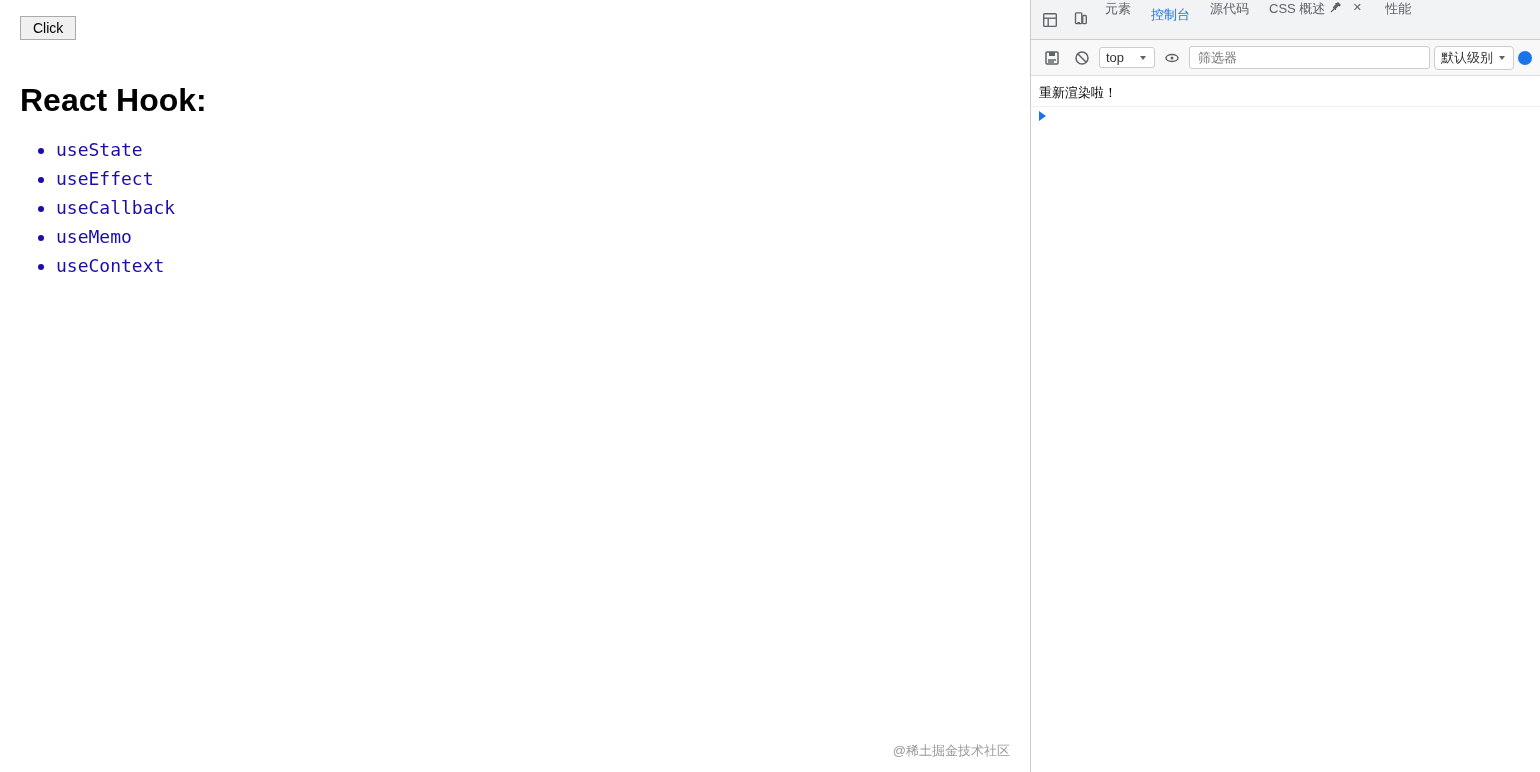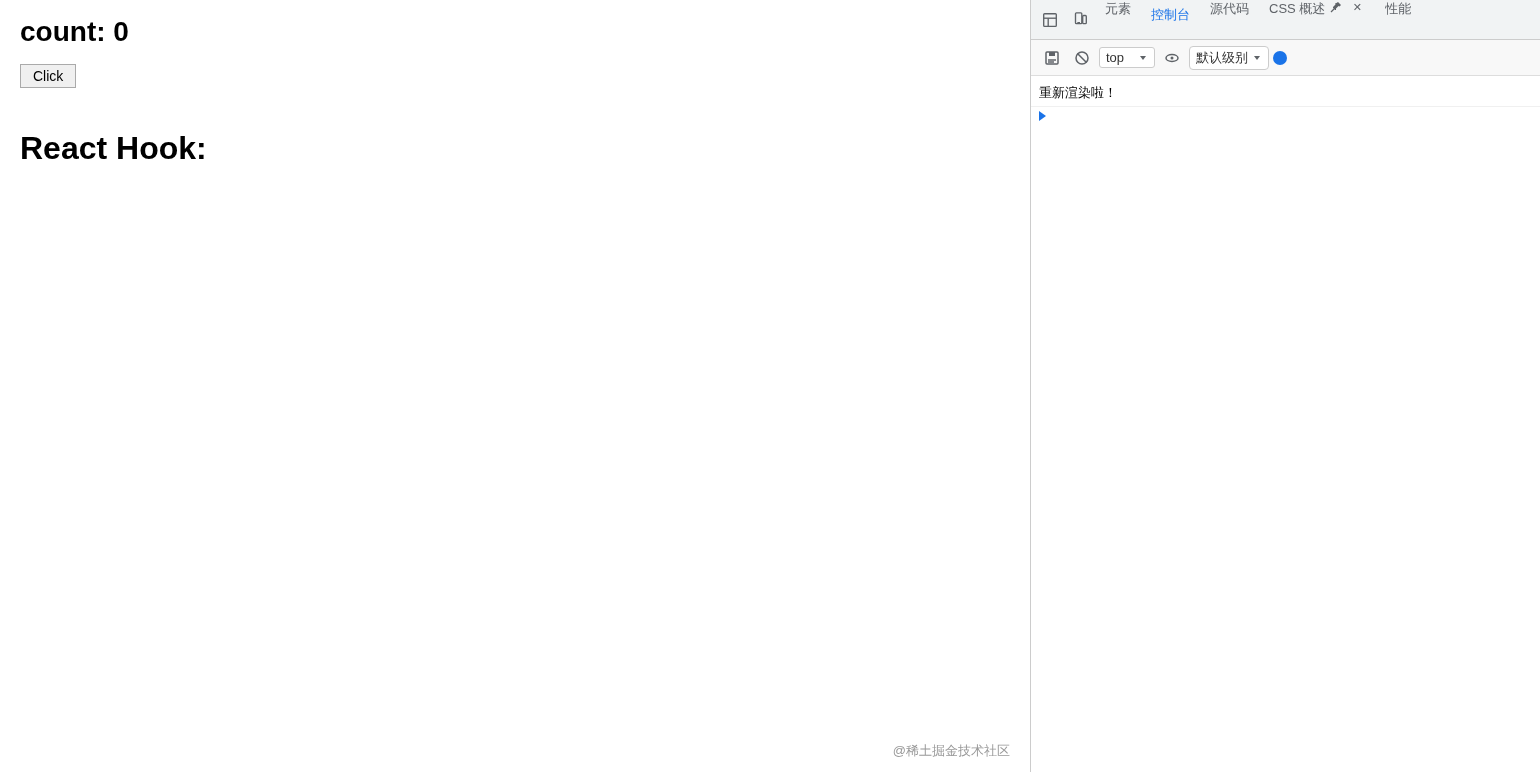--- a/index.html
+++ b/index.html
@@ -254,23 +254,29 @@
     
     .icon-svg {
       width: 18px;
       height: 18px;
     }
   </style>
 </head>
 <body>
 
 <div class="page-content">
-  <div class="count-display">count: 0</div>
   <button class="click-button">Click</button>
   <h1 class="react-hook-title">React Hook:</h1>
+  <ul class="hook-list">
+    <li>useState</li>
+    <li>useEffect</li>
+    <li>useCallback</li>
+    <li>useMemo</li>
+    <li>useContext</li>
+  </ul>
   <div class="footer-text">@稀土掘金技术社区</div>
 </div>
 
 <div class="devtools-panel">
 
   <div class="devtools-tabs">
 
     <div class="tab-icon-btn" title="Inspect">
       <svg class="icon-svg" viewBox="0 0 20 20" fill="none" stroke="#5f6368" stroke-width="1.5">
         <rect x="3" y="3" width="14" height="14" rx="1"></rect>
@@ -333,20 +339,21 @@
       </svg>
     </div>
 
     <div class="toolbar-icon-btn" title="Live expressions">
       <svg width="16" height="16" viewBox="0 0 16 16" fill="none" stroke="#5f6368" stroke-width="1.5">
         <ellipse cx="8" cy="8" rx="6" ry="3.5"></ellipse>
         <circle cx="8" cy="8" r="1.5" fill="#5f6368" stroke="none"></circle>
       </svg>
     </div>
 
+    <input class="filter-input" type="text" placeholder="筛选器" style="">
 
     <div class="default-level-dropdown">
       <span>默认级别</span>
       <svg width="10" height="10" viewBox="0 0 10 10" fill="#5f6368">
         <path d="M2 3l3 4 3-4z"></path>
       </svg>
     </div>
 
     <div class="blue-dot"></div>
   </div>

